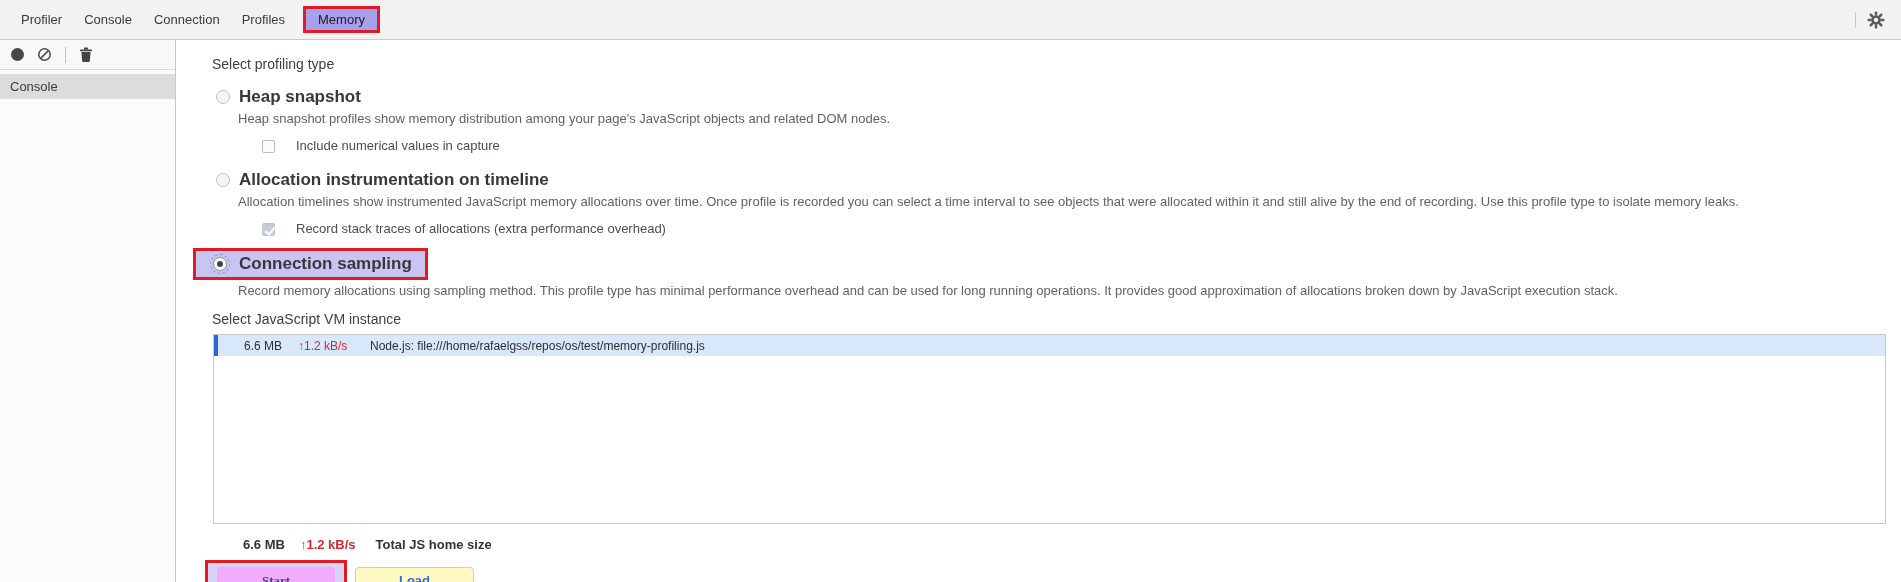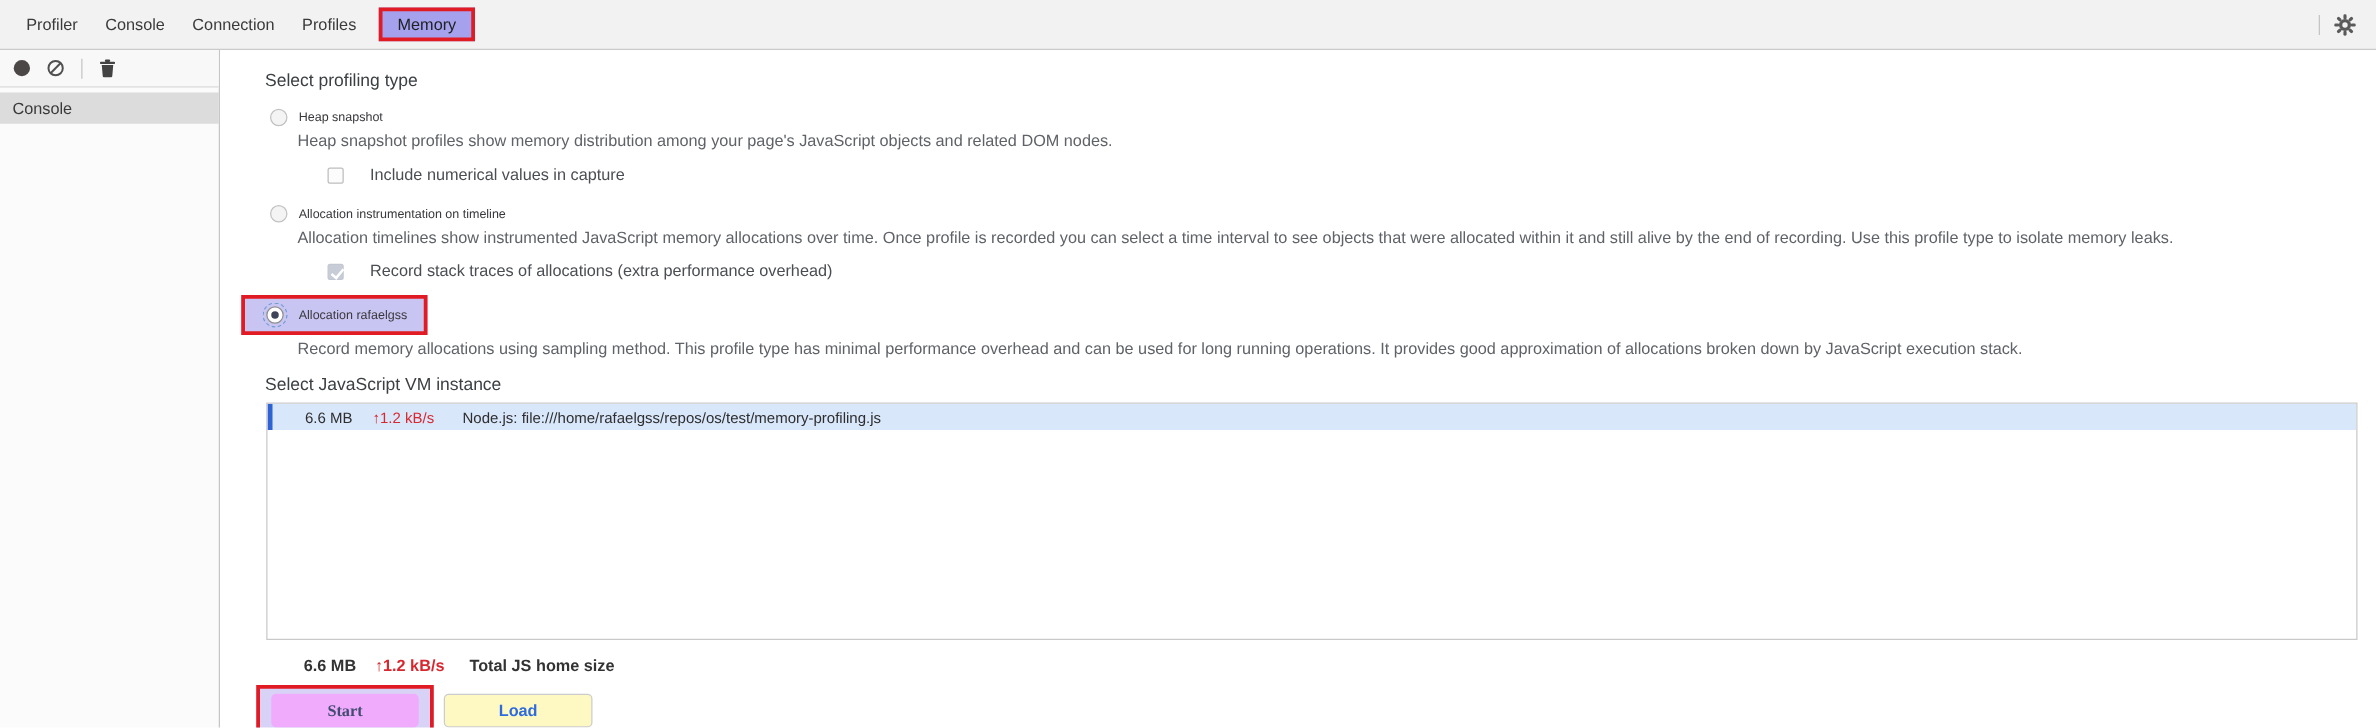--- a/index.html
+++ b/index.html
@@ -48,21 +48,21 @@
     font-size:13px; color:#3a3a3a;
   }
 
   
   .main { flex:1; background:#fff; padding:0 15px 0 36px; }
   .section-heading { font-size:14px; font-weight:500; color:#3c4043; }
   .h-first { padding-top:16px; }
   .h-second { margin-top:13px; }
 
   .option-row { display:flex; align-items:center; gap:9px; margin-left:4px; margin-top:15px; }
-  .option-label { font-size:10px; font-weight:400; color:#38383c; }
+  .option-label { font-size:17px; font-weight:700; color:#38383c; }
   .option-desc { font-size:13px; color:#5f6368; margin:4px 0 0 26px; line-height:15px; }
 
   .radio {
     width:14px; height:14px; border-radius:50%;
     border:1px solid #c2c2c2; background:#f4f4f4; flex:none;
   }
   .focus-ring {
     border:1px dashed #6b9bd2; border-radius:50%; padding:2px;
     display:flex; flex:none;
   }
@@ -205,21 +205,21 @@
     <div class="sub-check">
       <div class="checkbox checked-disabled"></div>
       <div class="sub-check-label">Record stack traces of allocations (extra performance overhead)</div>
     </div>
 
     <div>
       <div class="highlight-option">
         <div class="focus-ring">
           <div class="radio checked"></div>
         </div>
-        <div class="option-label">Allocation rafaelgss</div>
+        <div class="option-label">Connection sampling</div>
       </div>
     </div>
     <div class="option-desc desc-after-highlight">Record memory allocations using sampling method. This profile type has minimal performance overhead and can be used for long running operations. It provides good approximation of allocations broken down by JavaScript execution stack.</div>
 
     <div class="section-heading h-second">Select JavaScript VM instance</div>
 
     <div class="vm-box">
       <div class="vm-row">
         <div class="vm-size">6.6 MB</div>
         <div class="vm-rate">↑1.2 kB/s</div>

